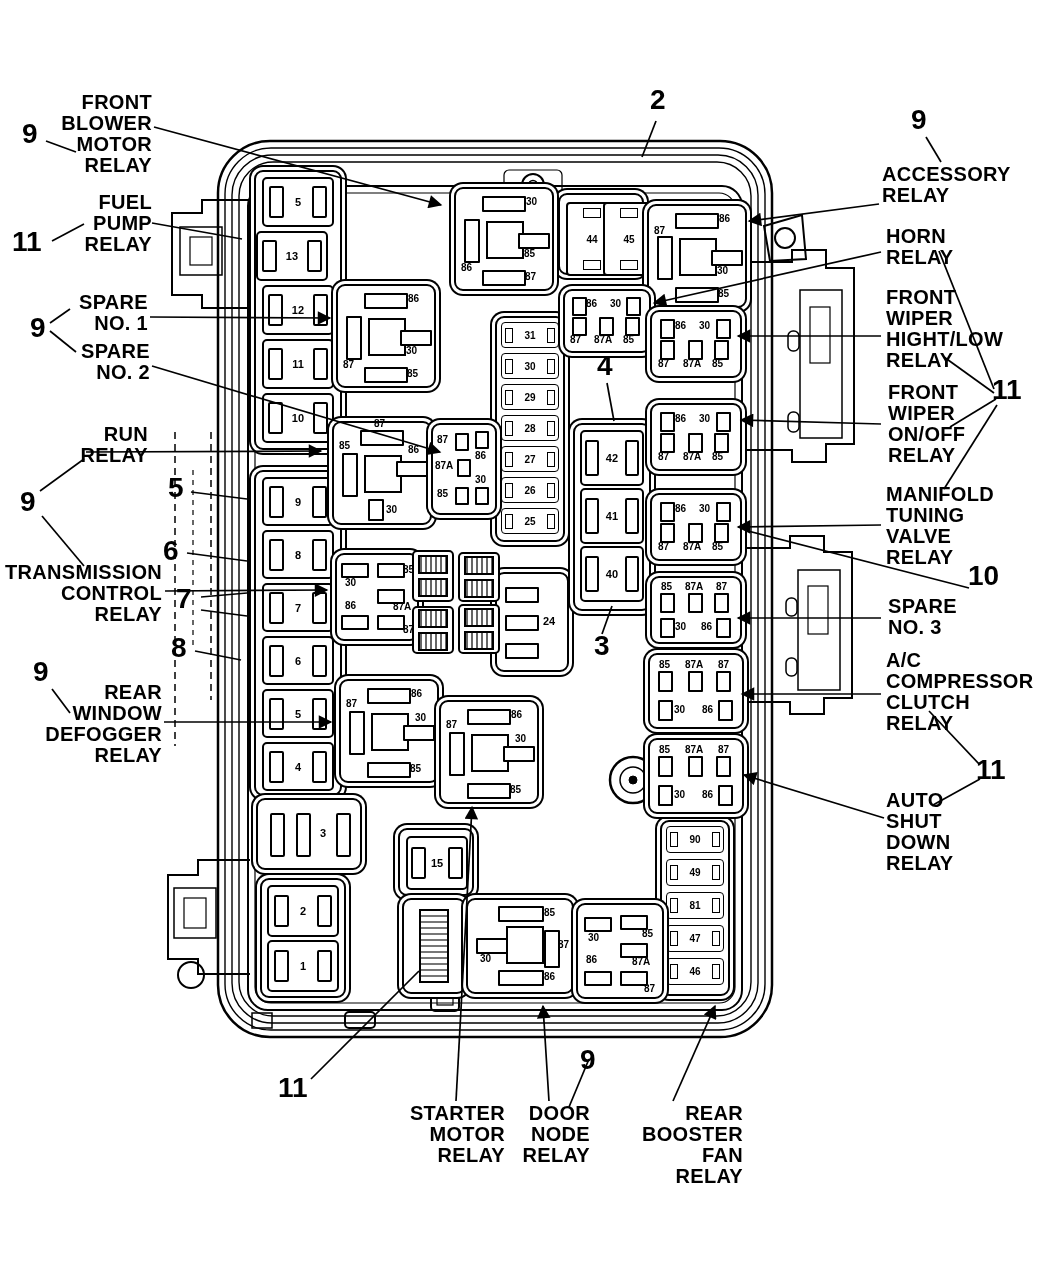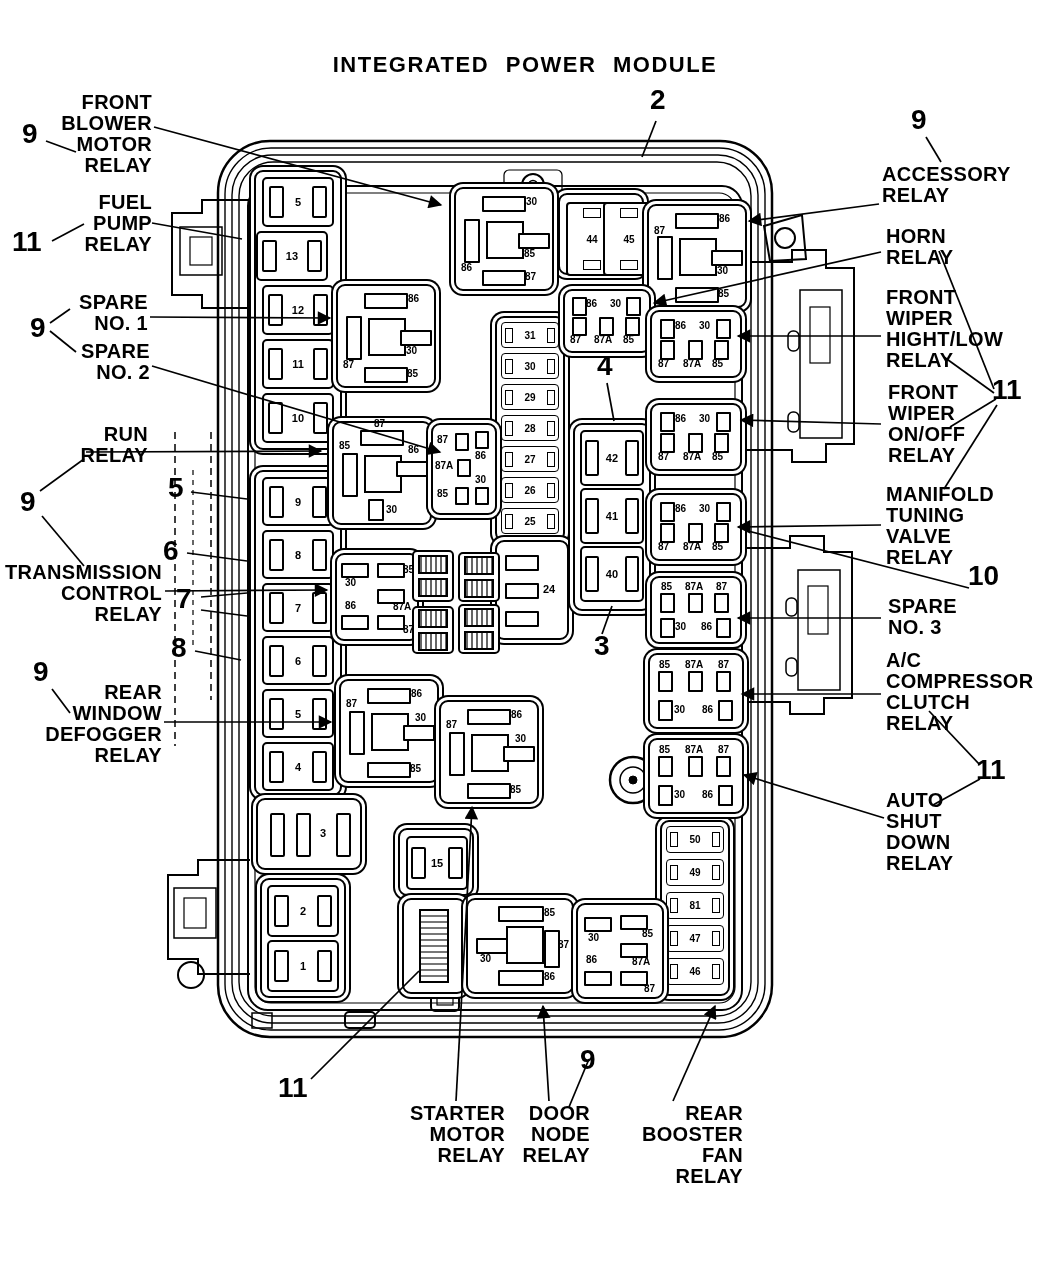--- a/index.html
+++ b/index.html
@@ -192,21 +192,21 @@
         <b class="mnum">26</b>
         <i class="mslot"></i>
       </div>
   <div class="mcell" style="left:4px;top:190px;width:50px;height:24px">
         <i class="mslot"></i>
         <b class="mnum">25</b>
         <i class="mslot"></i>
       </div>
 </div>
 
-<div class="comp" style="left:495px;top:540px;width:70px;height:96px">
+<div class="comp" style="left:495px;top:572px;width:70px;height:96px">
   <i class="bladeH" style="left:8px;top:13px;width:30px;height:12px"></i>
   <i class="bladeH" style="left:8px;top:41px;width:30px;height:12px"></i>
   <i class="bladeH" style="left:8px;top:69px;width:30px;height:12px"></i>
   <b class="cnum" style="position:absolute;left:46px;top:41px">24</b>
 </div>
 
 <div class="comp" style="left:573px;top:423px;width:74px;height:184px">
   <div class="cell" style="left:5px;top:5px;width:60px;height:52px">
         <i class="slot" style="width:10px;height:32px"></i>
         <b class="cnum">42</b>
@@ -233,21 +233,21 @@
       </div>
 </div>
 
 <div class="comp" style="left:402px;top:898px;width:60px;height:92px">
   <i class="hv" style="left:15px;top:9px;width:26px;height:70px"></i>
 </div>
 
 <div class="comp" style="left:660px;top:820px;width:66px;height:172px">
   <div class="mcell" style="left:4px;top:4px;width:50px;height:25px">
         <i class="mslot"></i>
-        <b class="mnum">50</b>
+        <b class="mnum">90</b>
         <i class="mslot"></i>
       </div>
   <div class="mcell" style="left:4px;top:37px;width:50px;height:25px">
         <i class="mslot"></i>
         <b class="mnum">49</b>
         <i class="mslot"></i>
       </div>
   <div class="mcell" style="left:4px;top:70px;width:50px;height:25px">
         <i class="mslot"></i>
         <b class="mnum">81</b>
@@ -555,21 +555,20 @@
     <line x1="311" y1="1079" x2="419" y2="971"></line>
     <line x1="456" y1="1101" x2="472" y2="807" marker-end="url(#ah)"></line>
     <line x1="549" y1="1101" x2="543" y2="1006" marker-end="url(#ah)"></line>
     <line x1="589" y1="1059" x2="569" y2="1107"></line>
     <line x1="673" y1="1101" x2="715" y2="1006" marker-end="url(#ah)"></line>
     <line x1="607" y1="383" x2="614" y2="421"></line>
     <line x1="612" y1="606" x2="602" y2="634"></line>
   </g>
 </svg>
 
-<div class="title" style="left:275px;top:52px;width:500px">INTEGRATED POWER MODULE</div>
 
 <div class="lbl r" style="left:0;top:92px;width:152px">FRONT
 BLOWER
 MOTOR
 RELAY</div>
 <div class="num" style="left:22px;top:120px">9</div>
 <div class="lbl r" style="left:0;top:192px;width:152px">FUEL
 PUMP
 RELAY</div>
 <div class="num" style="left:12px;top:228px">11</div>

